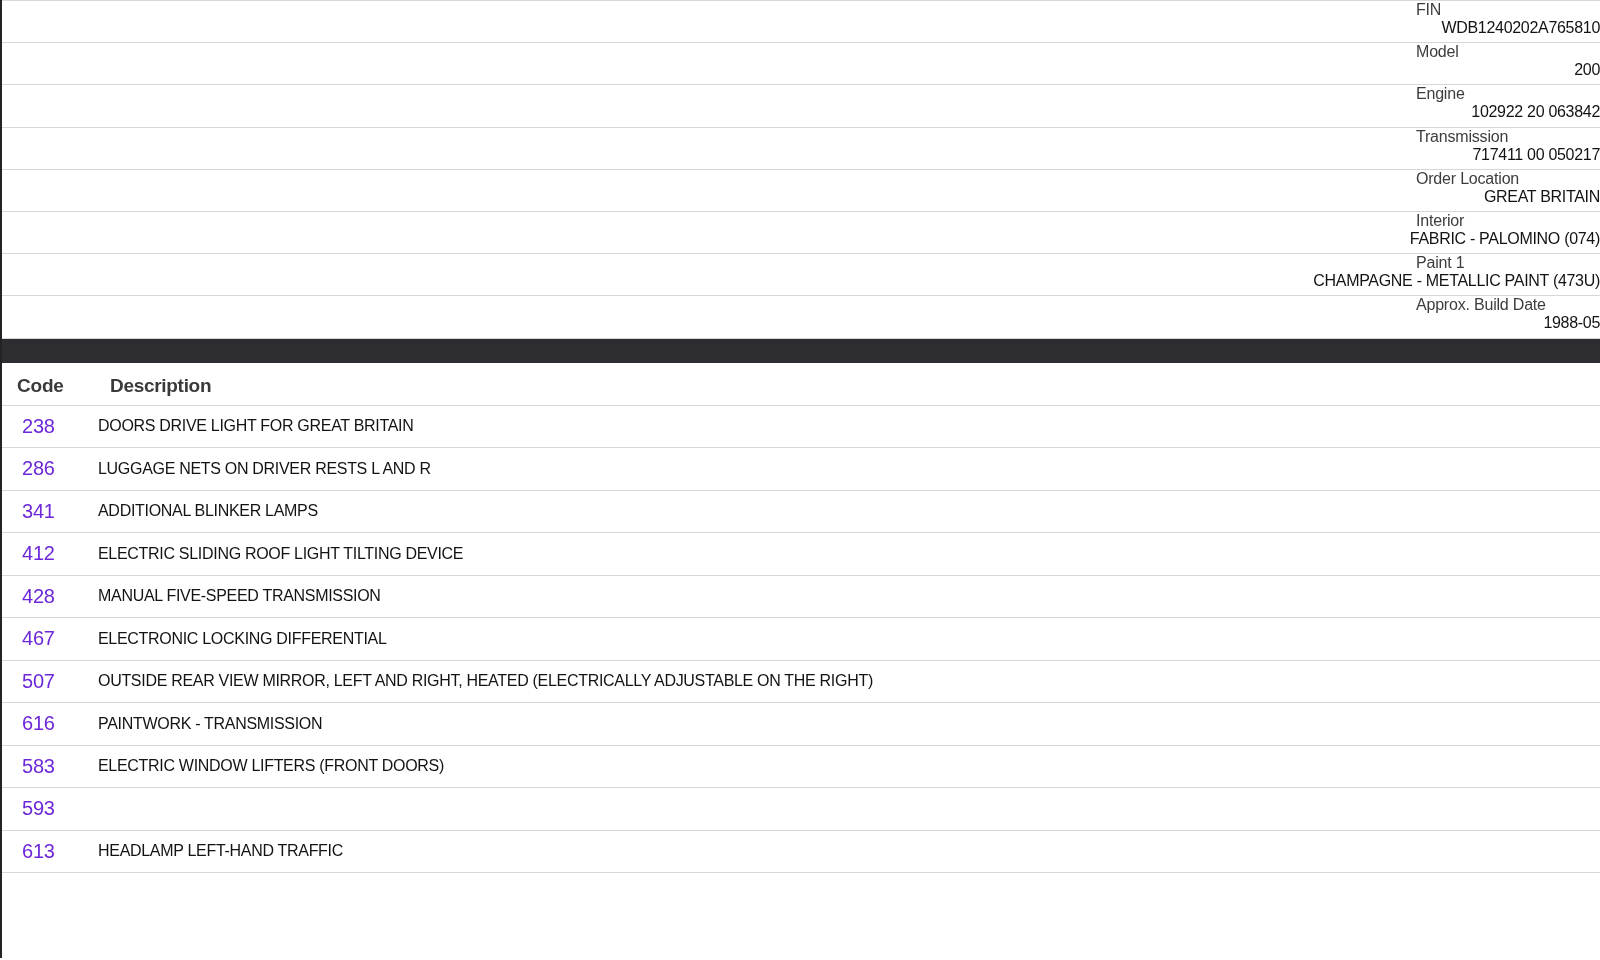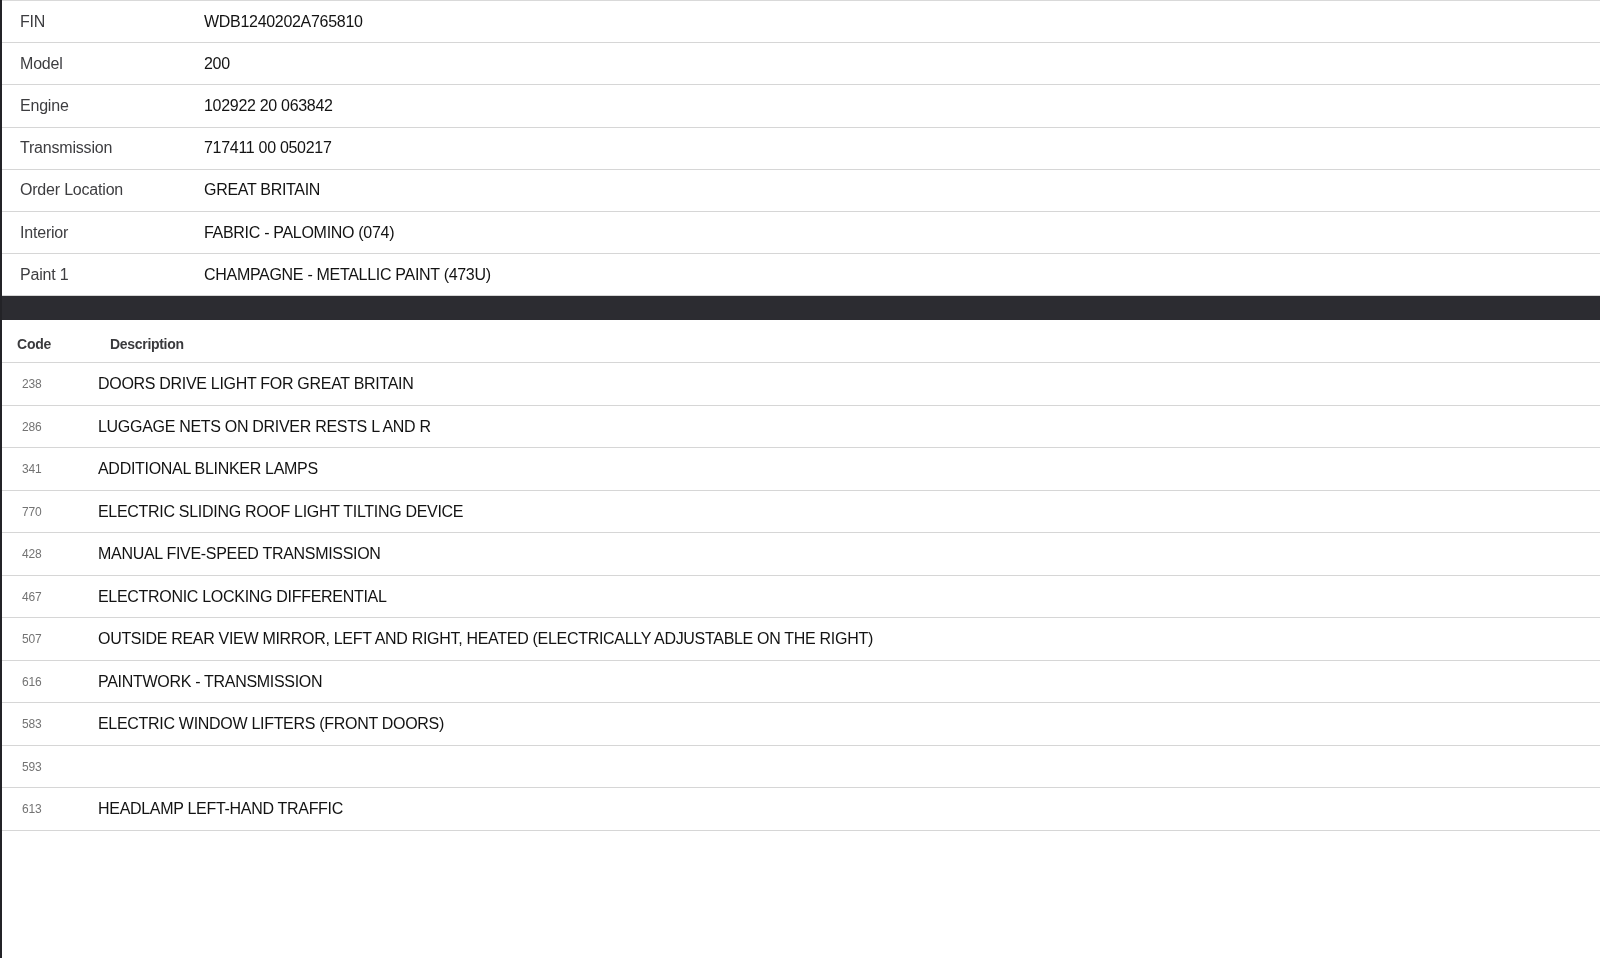--- a/index.html
+++ b/index.html
@@ -13,49 +13,49 @@
   
   .left-border {
     position: absolute; left: 0; top: 0; width: 2px; height: 958px;
     background: #232327; z-index: 5;
   }
 
   
   .info-table { border-top: 1px solid #d9d9d9; }
   .info-row {
     height: 41.2px; border-bottom: 1px solid #d6d6d6;
-    display: flex; align-items: center;
+    display: flex; align-items: flex-end; flex-direction: column;
   }
   .info-label {
     width: 184px; padding-left: 20px; flex: none;
     font-size: 16px; color: #3d3d40; letter-spacing: -0.2px;
   }
   .info-value {
     font-size: 16px; color: #131313; letter-spacing: -0.3px;
   }
 
   
   .section-bar { height: 24px; background: #2c2c31; }
   .bar-gap { height: 5px; background: #ffffff; }
 
   
   .opt-header-row {
     height: 37px; border-bottom: 1px solid #d6d6d6;
     display: flex; align-items: center;
   }
   .opt-header-row .code-cell, .opt-header-row .desc-cell {
-    font-weight: 700; color: #3a3a3d; font-size: 14px; padding-left: 17px;
+    font-weight: 700; color: #3a3a3d; font-size: 19px; padding-left: 17px;
   }
   .opt-row {
     height: 41.5px; border-bottom: 1px solid #d6d6d6;
     display: flex; align-items: center;
   }
   .code-cell {
     width: 76px; padding-left: 22px; flex: none;
-    font-size: 12px; color: #737373; letter-spacing: -0.2px;
+    font-size: 20px; color: #6d28d9; letter-spacing: -0.2px;
   }
   .desc-cell {
     font-size: 16px; color: #131313; letter-spacing: -0.3px;
     white-space: nowrap;
   }
 </style>
 </head>
 <body>
 
 <div class="page">
@@ -83,20 +83,24 @@
       <div class="info-value">GREAT BRITAIN</div>
     </div>
     <div class="info-row">
       <div class="info-label">Interior</div>
       <div class="info-value">FABRIC - PALOMINO (074)</div>
     </div>
     <div class="info-row">
       <div class="info-label">Paint 1</div>
       <div class="info-value">CHAMPAGNE - METALLIC PAINT (473U)</div>
     </div>
+    <div class="info-row">
+      <div class="info-label">Approx. Build Date</div>
+      <div class="info-value">1988-05</div>
+    </div>
   </div>
 
   <div class="section-bar"></div>
   <div class="bar-gap"></div>
 
   <div class="options-table">
     <div class="opt-header-row">
       <div class="code-cell">Code</div>
       <div class="desc-cell">Description</div>
     </div>
@@ -106,21 +110,21 @@
     </div>
     <div class="opt-row">
       <div class="code-cell">286</div>
       <div class="desc-cell">LUGGAGE NETS ON DRIVER RESTS L AND R</div>
     </div>
     <div class="opt-row">
       <div class="code-cell">341</div>
       <div class="desc-cell">ADDITIONAL BLINKER LAMPS</div>
     </div>
     <div class="opt-row">
-      <div class="code-cell">770</div>
+      <div class="code-cell">412</div>
       <div class="desc-cell">ELECTRIC SLIDING ROOF LIGHT TILTING DEVICE</div>
     </div>
     <div class="opt-row">
       <div class="code-cell">428</div>
       <div class="desc-cell">MANUAL FIVE-SPEED TRANSMISSION</div>
     </div>
     <div class="opt-row">
       <div class="code-cell">467</div>
       <div class="desc-cell">ELECTRONIC LOCKING DIFFERENTIAL</div>
     </div>

